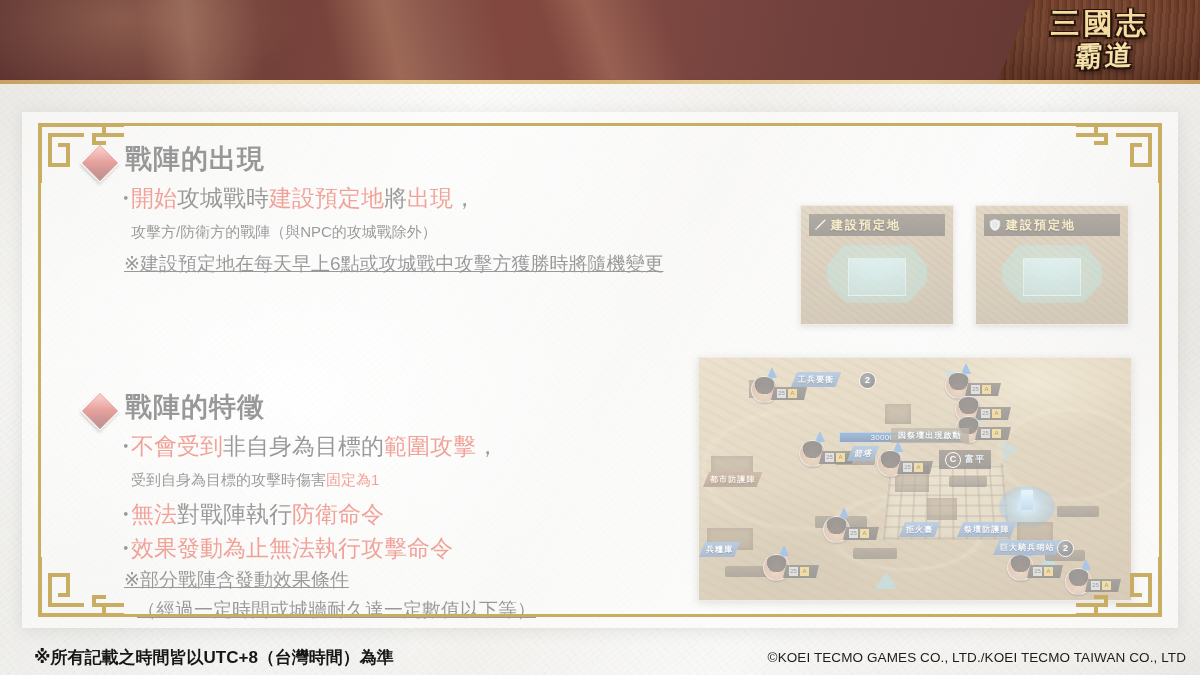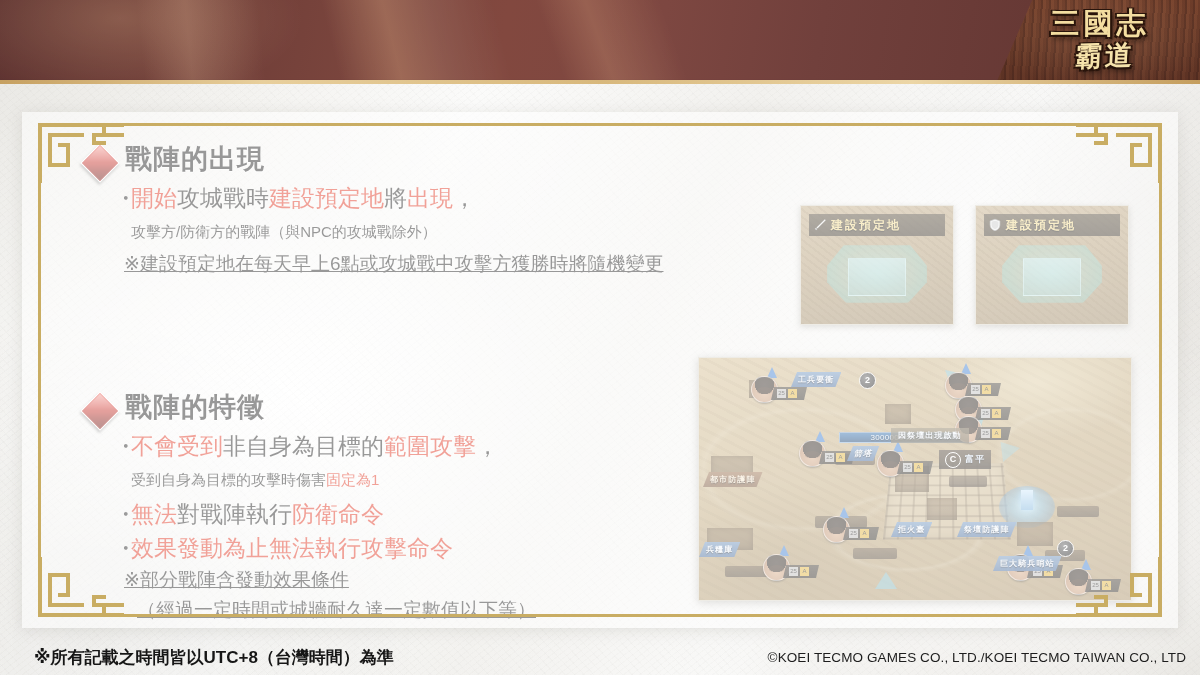--- a/index.html
+++ b/index.html
@@ -797,33 +797,33 @@
       <span>2</span>
     </div>
 
     <div class="map-tag" style="left:192px; top:70px; background:linear-gradient(180deg,rgba(120,108,82,0.72) 0%,rgba(90,80,58,0.78) 100%); clip-path:none;">
       <span>因祭壇出現啟動</span>
     </div>
 
     <div class="map-tag" style="left:148px; top:88px;font-style:italic;">
       <span>箭塔</span>
     </div>
-    <div class="map-tag" style="left:192px; top:164px;">
+    <div class="map-tag" style="left:200px; top:164px;">
       <span>拒火臺</span>
     </div>
     <div class="map-tag" style="left:258px; top:164px;">
       <span>祭壇防護陣</span>
     </div>
     <div class="map-tag brown" style="left:4px; top:114px;">
       <span>都市防護陣</span>
     </div>
     <div class="map-tag" style="left:0px; top:184px;">
       <span>兵糧庫</span>
     </div>
-    <div class="map-tag" style="left:294px; top:198px;">
+    <div class="map-tag" style="left:294px; top:182px;">
       <span>巨大騎兵哨站</span>
     </div>
     <div class="map-badge" style="left:358px; top:182px;">
       <span>2</span>
     </div>
 
     <div style="position:absolute; left:240px; top:92px; height:19px; display:flex; align-items:center; gap:4px;
                 padding:0 6px; background:linear-gradient(180deg,rgba(58,46,36,0.82) 0%,rgba(36,28,20,0.88) 100%);
                 box-sizing:border-box;">
       <span style="display:inline-flex;align-items:center;justify-content:center;width:14px;height:14px;

